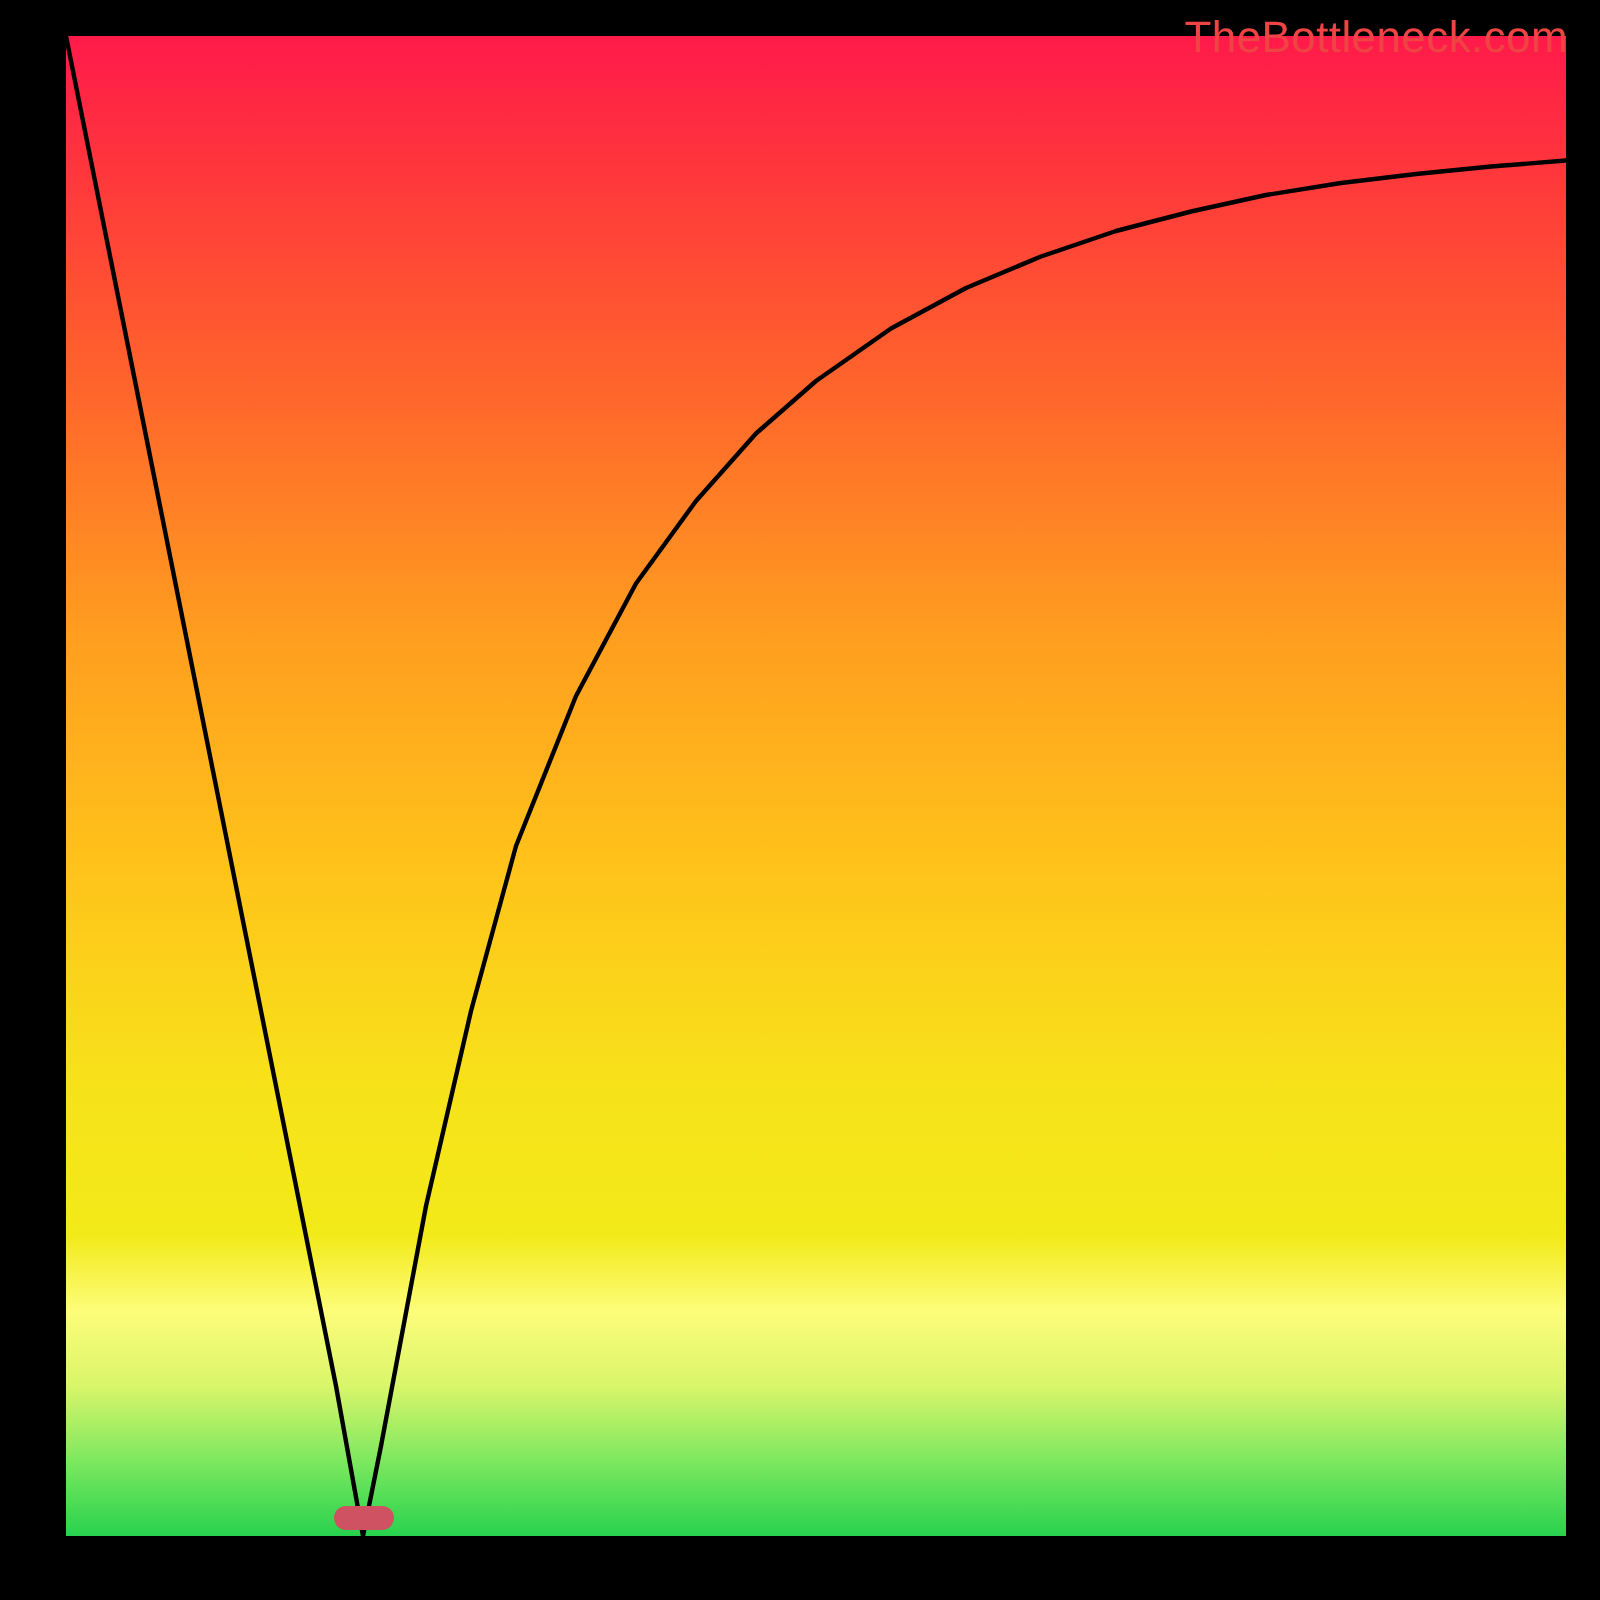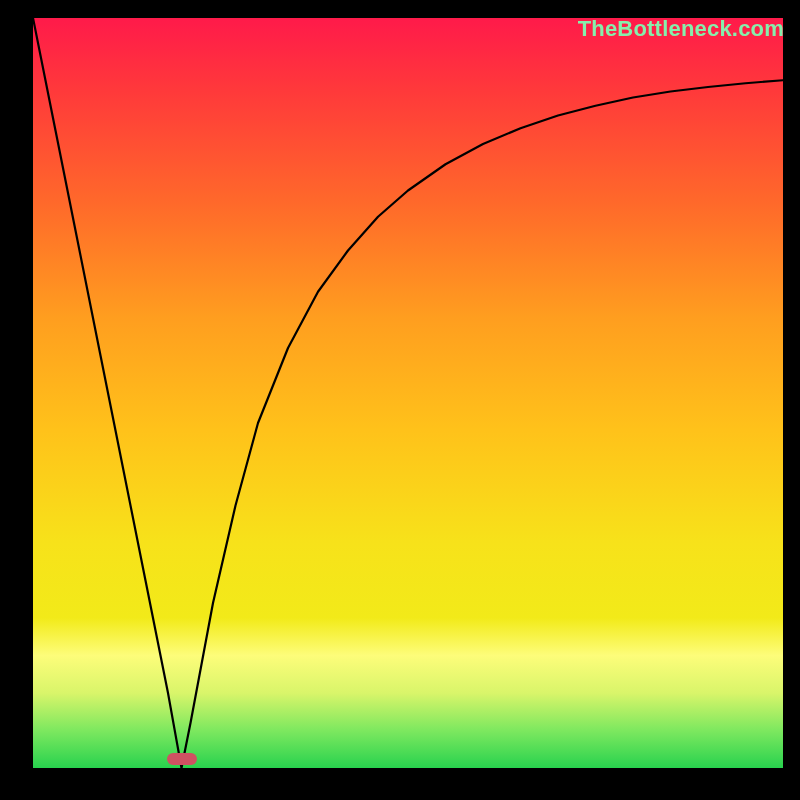--- a/index.html
+++ b/index.html
@@ -45,25 +45,25 @@
     height: 750px;
   }
   .marker {
     position: absolute;
     height: 12px;
     border-radius: 6px;
     background: #cf5262;
   }
   .watermark {
     position: absolute;
-    top: 16px;
+    top: 6px;
     right: 16px;
-    color: #86efac;
+    color: #ef4444;
     font-size: 22px;
-    font-weight: 700;
+    font-weight: 400;
     letter-spacing: 0.2px;
   }
 </style>
 </head>
 <body>
 
 <div class="frame">
 
   <div class="plot-area">
     <svg viewBox="0 0 750 750" preserveAspectRatio="none">

